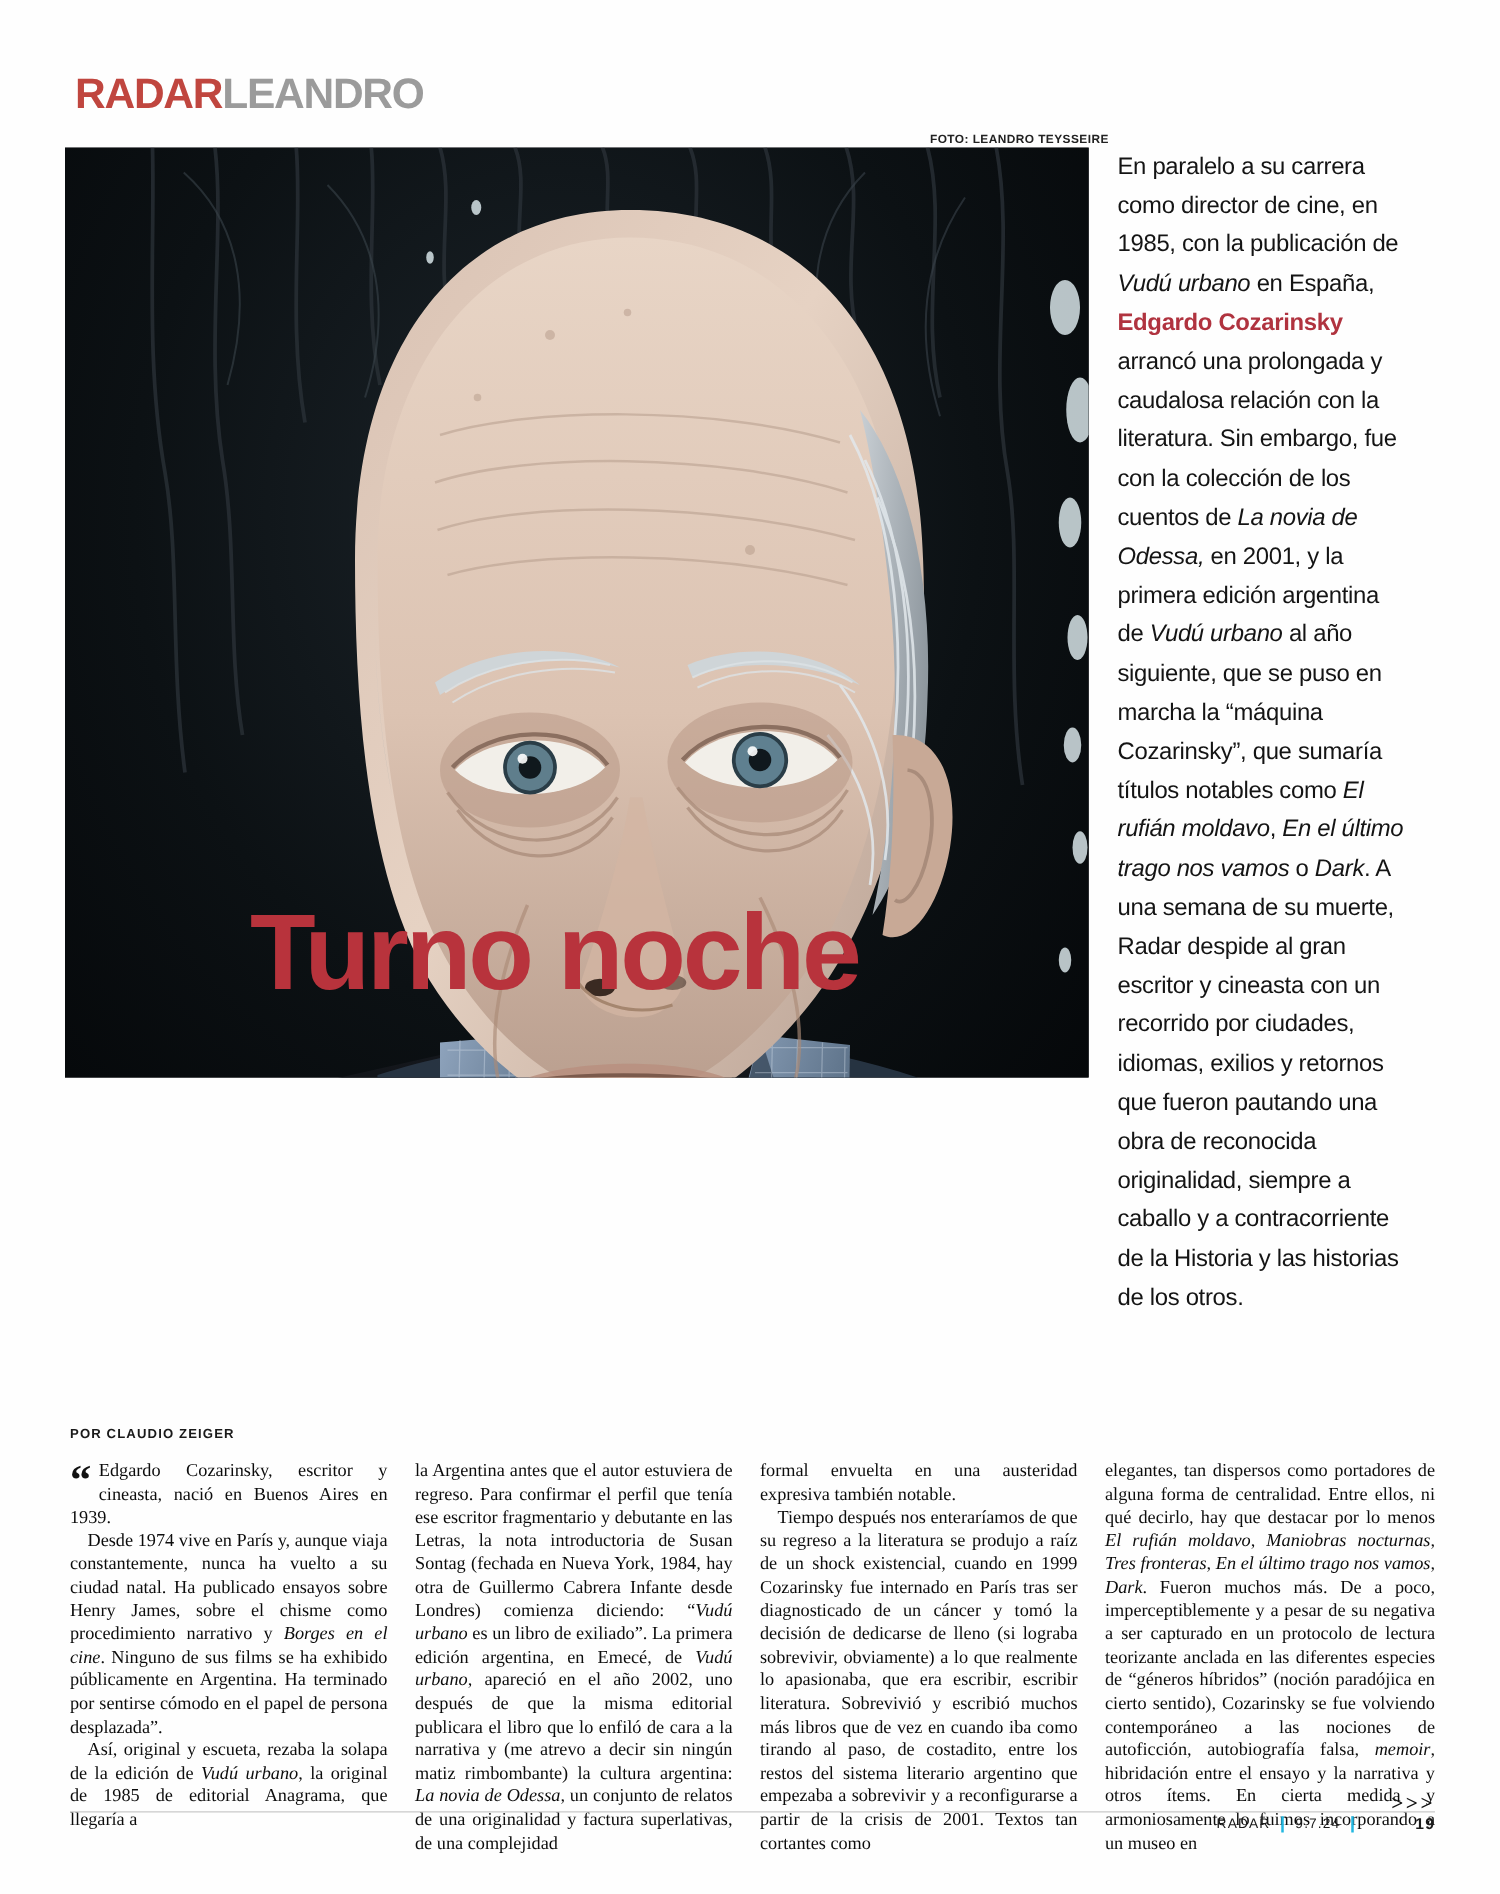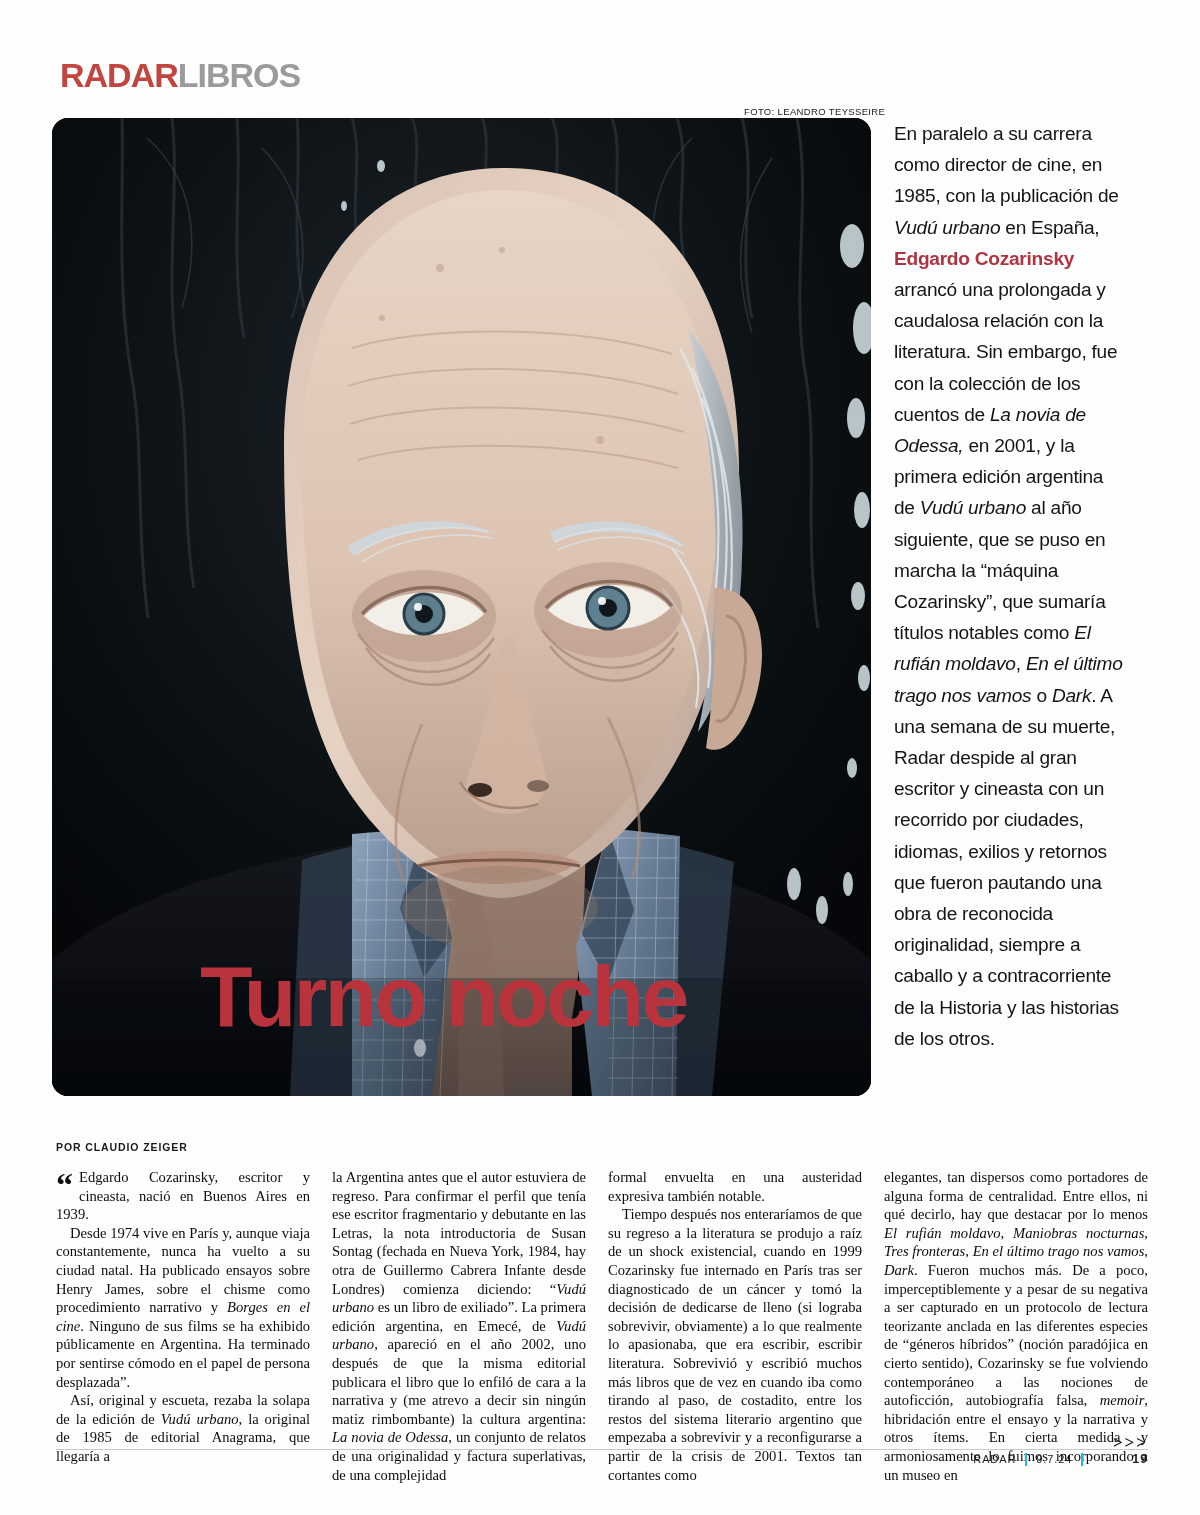--- a/index.html
+++ b/index.html
@@ -36,33 +36,32 @@
 
   
   .photo-credit {
     position: absolute;
     left: 744px;
     top: 106px;
     font-family: "Liberation Sans", sans-serif;
     font-size: 9.5px;
     letter-spacing: 0.35px;
     color: #222;
-    font-weight: 400;
+    font-weight: 700;
   }
 
   
   .photo-wrap {
     position: absolute;
     left: 52px;
     top: 118px;
     width: 819px;
-    height: 978px;
+    height: 744px;
     overflow: hidden;
     background: #05060a;
-    border-radius: 16px;
   }
   .photo-canvas { position: absolute; inset: 0; }
 
   .headline {
     position: absolute;
     left: 148px;
     bottom: 58px;
     font-family: "Liberation Sans", sans-serif;
     font-weight: bold;
     font-size: 86px;
@@ -183,21 +182,21 @@
     background: #23b7e0;
   }
   .footer .pg { font-weight: bold; font-size: 12.5px; margin-left: 40px; }
 </style>
 </head>
 <body>
 
 <div class="page">
 
   <div class="masthead">
-    <span class="radar">RADAR</span><span class="libros">LIBROS</span>
+    <span class="radar">RADAR</span><span class="libros">LEANDRO</span>
   </div>
 
   <div class="photo-credit">FOTO: LEANDRO TEYSSEIRE</div>
 
   <div class="photo-wrap">
     <svg class="photo-canvas" viewBox="0 0 819 978" preserveAspectRatio="none">
       <defs>
         <radialGradient id="bgGlow" cx="48%" cy="30%" r="75%">
           <stop offset="0%" stop-color="#1c242a"></stop>
           <stop offset="55%" stop-color="#0c1114"></stop>

